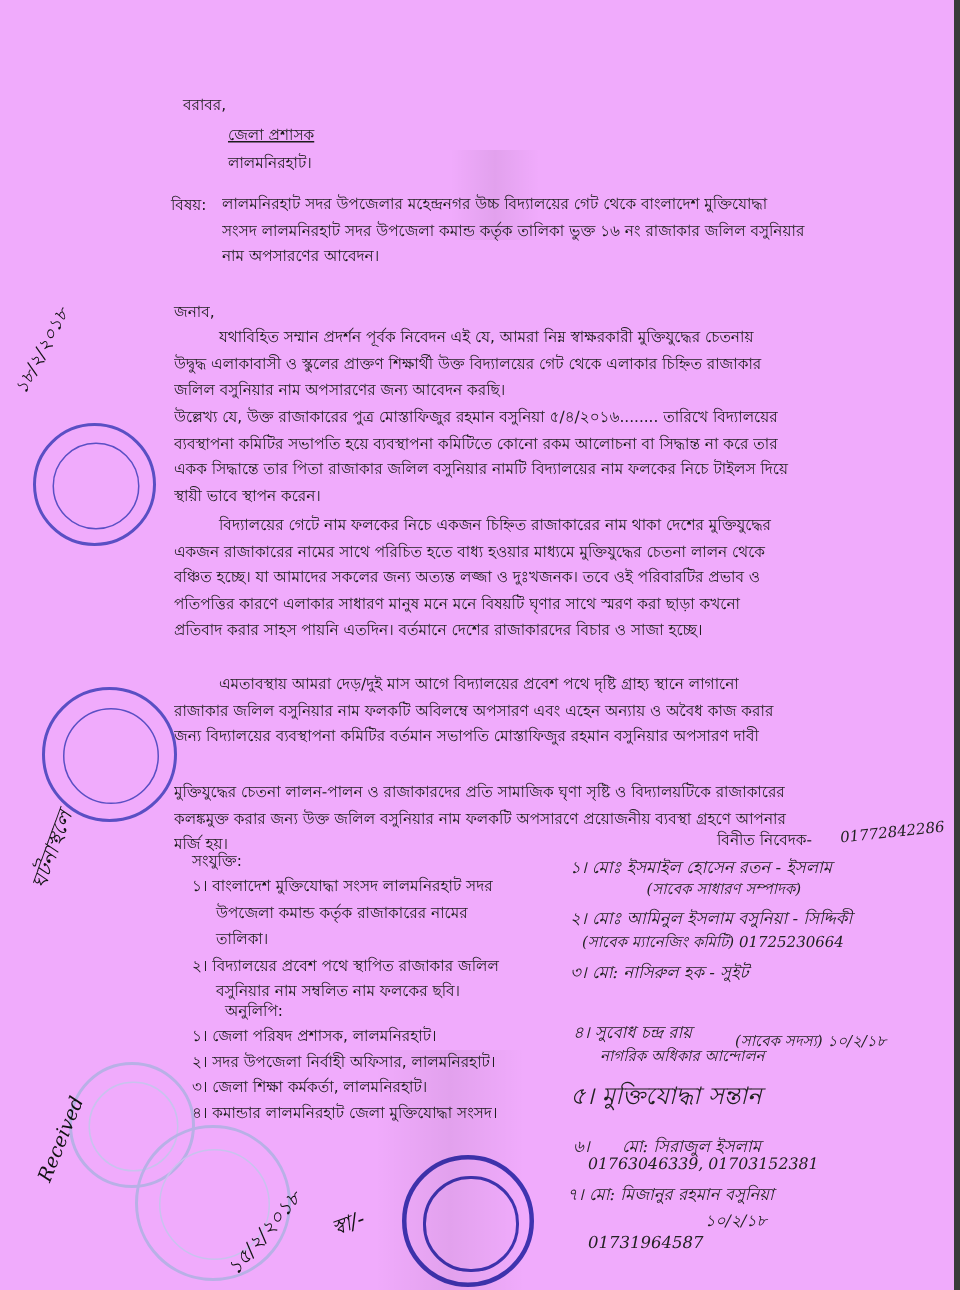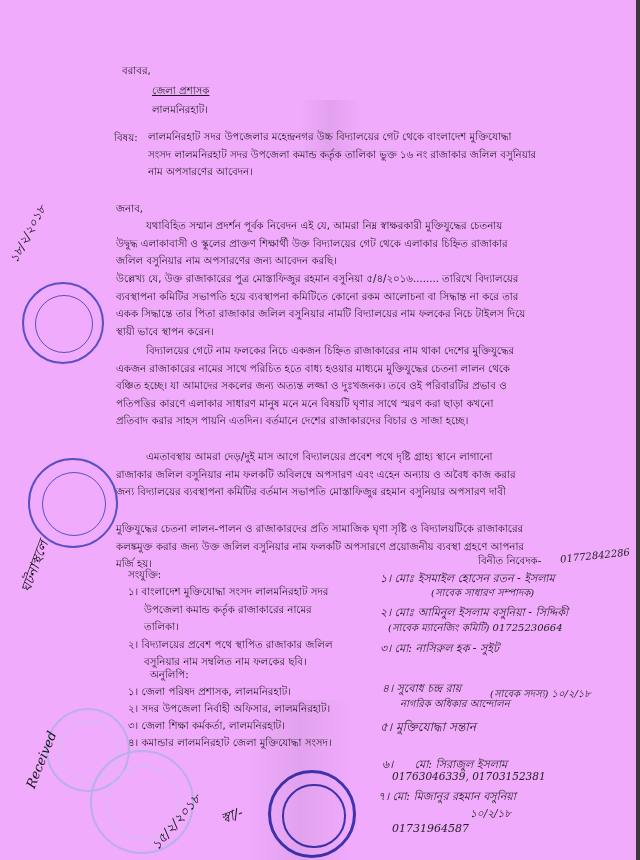--- a/index.html
+++ b/index.html
@@ -108,21 +108,21 @@
   <div class="hand" style="left:380px;top:640px;">
     <span>৩।</span> <span>মো: নাসিরুল হক - সুইট</span>
   </div>
   <div class="hand" style="left:490px;top:686px;font-size:10px;">(সাবেক সদস্য) ১০/২/১৮</div>
 
   <div class="hand" style="left:382px;top:680px;">
     <span>৪।</span> <span>সুবোধ চন্দ্র রায়</span>
   </div>
   <div class="hand" style="left:400px;top:696px;font-size:10px;">নাগরিক অধিকার আন্দোলন</div>
 
-  <div class="hand" style="left:380px;top:718px;font-size:12px;font-style:italic;">
+  <div class="hand" style="left:380px;top:718px;font-size:16px;font-style:italic;">
     <span>৫।</span> <span>মুক্তিযোদ্ধা সন্তান</span>
   </div>
 
   <div class="hand" style="left:382px;top:756px;">
     <span>৬।</span> <span style="padding-left:18px">মো: সিরাজুল ইসলাম</span>
   </div>
   <div class="hand" style="left:392px;top:770px;font-size:10.5px;">01763046339, 01703152381</div>
 
   <div class="hand" style="left:378px;top:788px;">
     <span>৭।</span> <span>মো: মিজানুর রহমান বসুনিয়া</span>

